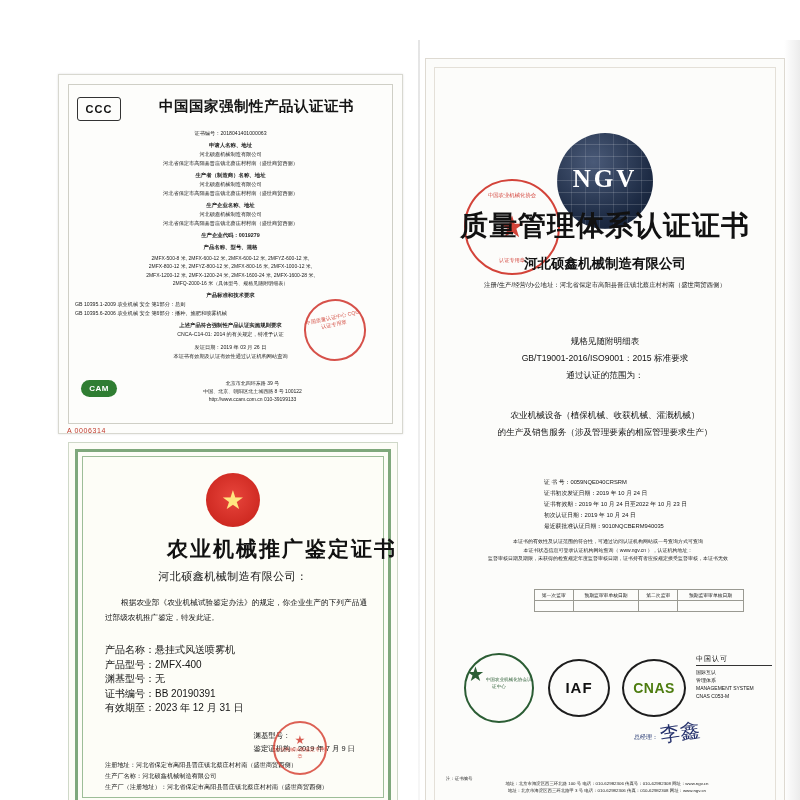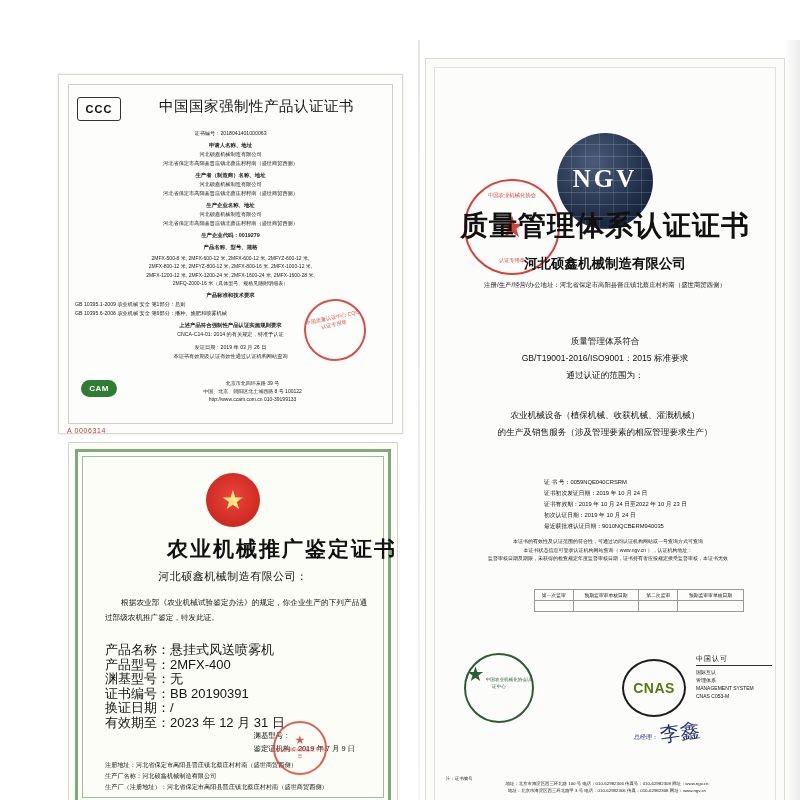--- a/index.html
+++ b/index.html
@@ -44,21 +44,21 @@
     line-height: 22px;
     color: #111;
     letter-spacing: 1px;
   }
   .ccc-title {
     position: absolute;
     left: 70px; top: 22px;
     width: 255px;
     text-align: center;
     font-size: 14.5px;
-    font-weight: normal;
+    font-weight: bold;
     color: #141414;
     letter-spacing: 0.5px;
   }
   .ccc-body {
     position: absolute;
     left: 16px; top: 54px; right: 16px;
     font-size: 5.2px;
     line-height: 9px;
     color: #1b1b1b;
     text-align: center;
@@ -172,21 +172,21 @@
     left: 36px; right: 30px; top: 152px;
     font-size: 7.6px;
     line-height: 15px;
     color: #141414;
     text-indent: 16px;
     text-align: justify;
   }
   .green-fields {
     position: absolute;
     left: 36px; right: 30px; top: 200px;
-    font-size: 13px;
+    font-size: 10px;
     line-height: 14.5px;
     color: #141414;
   }
   .green-fields .f { white-space: nowrap; }
   .green-notes {
     position: absolute;
     left: 36px; right: 28px; top: 316px;
     font-size: 6.2px;
     line-height: 11px;
     color: #141414;
@@ -499,21 +499,20 @@
     <div class="green-emblem">★</div>
     <div class="green-title">农业机械推广鉴定证书</div>
     <div class="green-company">河北硕鑫机械制造有限公司：</div>
     <div class="green-para">根据农业部《农业机械试验鉴定办法》的规定，你企业生产的下列产品通过部级农机推广鉴定，特发此证。</div>
 
     <div class="green-fields">
       <div class="f">产品名称：悬挂式风送喷雾机</div>
       <div class="f">产品型号：2MFX-400</div>
       <div class="f">渊基型号：无</div>
       <div class="f">证书编号：BB 20190391</div>
-      <div class="f">换证日期：/</div>
       <div class="f">有效期至：2023 年 12 月 31 日</div>
     </div>
 
     <div class="green-notes">
       <div>注册地址：河北省保定市高阳县晋庄镇北蔡庄村村南（盛世商贸西侧）</div>
       <div>生产厂名称：河北硕鑫机械制造有限公司</div>
       <div>生产厂（注册地址）：河北省保定市高阳县晋庄镇北蔡庄村村南（盛世商贸西侧）</div>
     </div>
 
     <div class="green-issuer">
@@ -538,21 +537,21 @@
       <div class="s-top">中国农业机械化协会</div>
       <div class="s-star">★</div>
       <div class="s-bot">认证专用章</div>
     </div>
 
     <div class="iso-title">质量管理体系认证证书</div>
     <div class="iso-company">河北硕鑫机械制造有限公司</div>
     <div class="iso-addr">注册/生产/经营/办公地址：河北省保定市高阳县晋庄镇北蔡庄村村南（盛世商贸西侧）</div>
 
     <div class="iso-block">
-      <div>质量管理体系符合</div>
+      <div>规格见随附明细表</div>
       <div>GB/T19001-2016/ISO9001：2015 标准要求</div>
       <div>通过认证的范围为：</div>
     </div>
 
     <div class="iso-scope">
       <div>农业机械设备（植保机械、收获机械、灌溉机械）</div>
       <div>的生产及销售服务（涉及管理要素的相应管理要求生产）</div>
     </div>
 
     <div class="iso-meta">
@@ -584,20 +583,21 @@
         <td></td>
       </tr>
     </tbody>
       </table>
 
     <div class="logos">
       <div class="lg lg-cnca">
         <span class="st">★</span>
         <span>中国农业机械化协会认证中心</span>
       </div>
+      <div class="lg lg-iaf">IAF</div>
       <div class="lg lg-cnas">CNAS</div>
       <div class="lg lg-ms">
         <div class="cn">中国认可</div>
         <div class="bar"></div>
         <div>国际互认</div>
         <div>管理体系</div>
         <div>MANAGEMENT SYSTEM</div>
         <div>CNAS C053-M</div>
       </div>
     </div>

